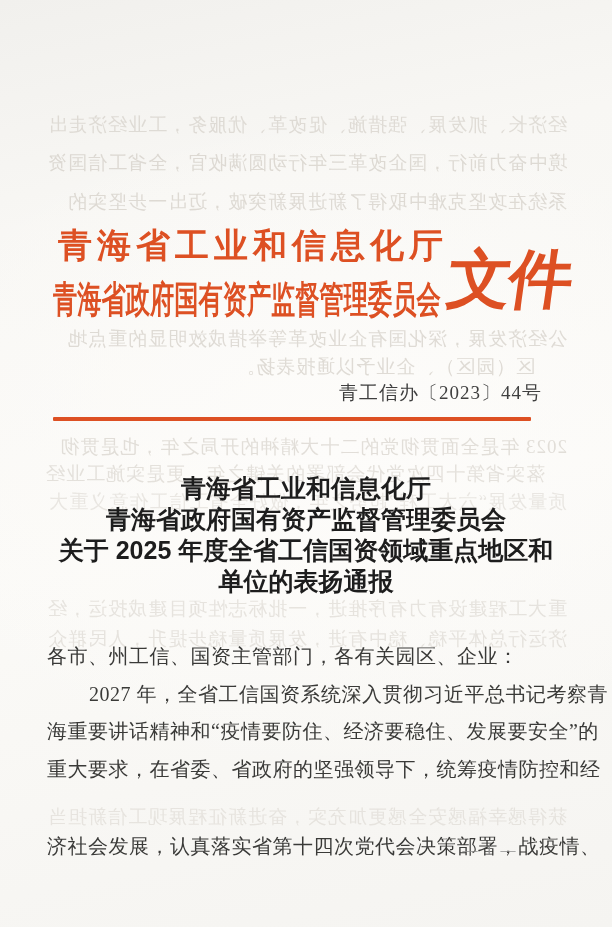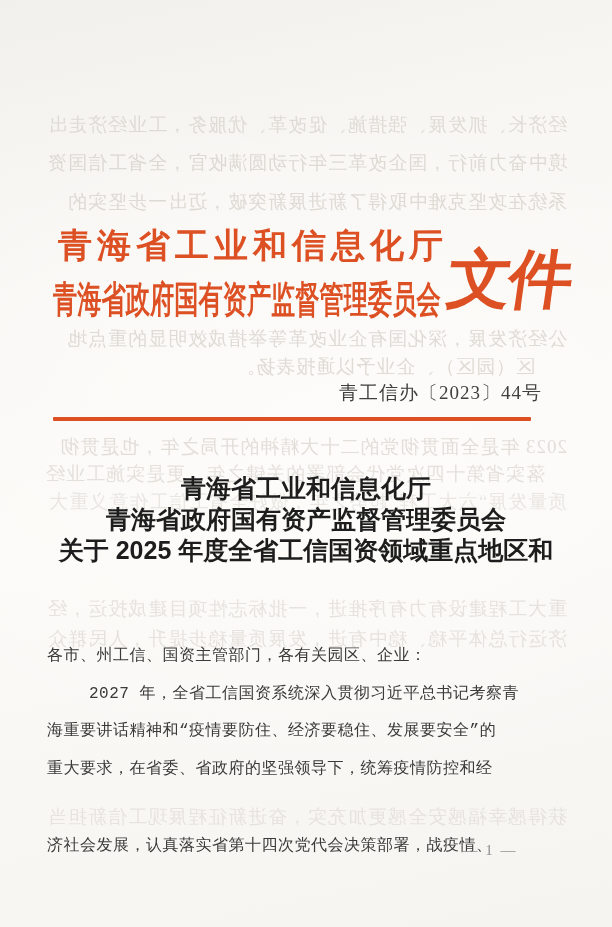--- a/index.html
+++ b/index.html
@@ -62,22 +62,22 @@
   .title{
     position:absolute;top:473px;left:0;width:612px;
     text-align:center;
     font-family:"Liberation Sans", sans-serif;
     font-weight:bold;font-size:25px;line-height:31px;
     color:var(--title-text);
   }
   
   .body-line{
     position:absolute;left:47px;
-    font-size:16px;line-height:24px;letter-spacing:0.5px;
-    color:var(--body-text);white-space:nowrap;font-family:Liberation Mono, monospace;
+    font-size:20px;line-height:24px;letter-spacing:0.5px;
+    color:var(--body-text);white-space:nowrap;
   }
   .bl0{top:644px;}
   .bl1{top:682px;left:89px;}
   .bl2{top:719px;}
   .bl3{top:757px;}
   .bl4{top:834px;}
   
   .pagenum{
     position:absolute;top:842px;left:440px;width:100px;
     text-align:center;font-size:15px;letter-spacing:2px;
@@ -110,20 +110,21 @@
   <div class="doctype">文件</div>
 
   <div class="docnum">青工信办〔2023〕44号</div>
 
   <div class="rule"></div>
 
   <div class="title">
     <div>青海省工业和信息化厅</div>
     <div>青海省政府国有资产监督管理委员会</div>
     <div>关于 2025 年度全省工信国资领域重点地区和</div>
+    <div>单位的表扬通报</div>
   </div>
 
   <div class="body-line bl0">各市、州工信、国资主管部门，各有关园区、企业：</div>
 
   <div class="body-line bl1">2027 年，全省工信国资系统深入贯彻习近平总书记考察青</div>
 
   <div class="body-line bl2">海重要讲话精神和“疫情要防住、经济要稳住、发展要安全”的</div>
 
   <div class="body-line bl3">重大要求，在省委、省政府的坚强领导下，统筹疫情防控和经</div>
 

